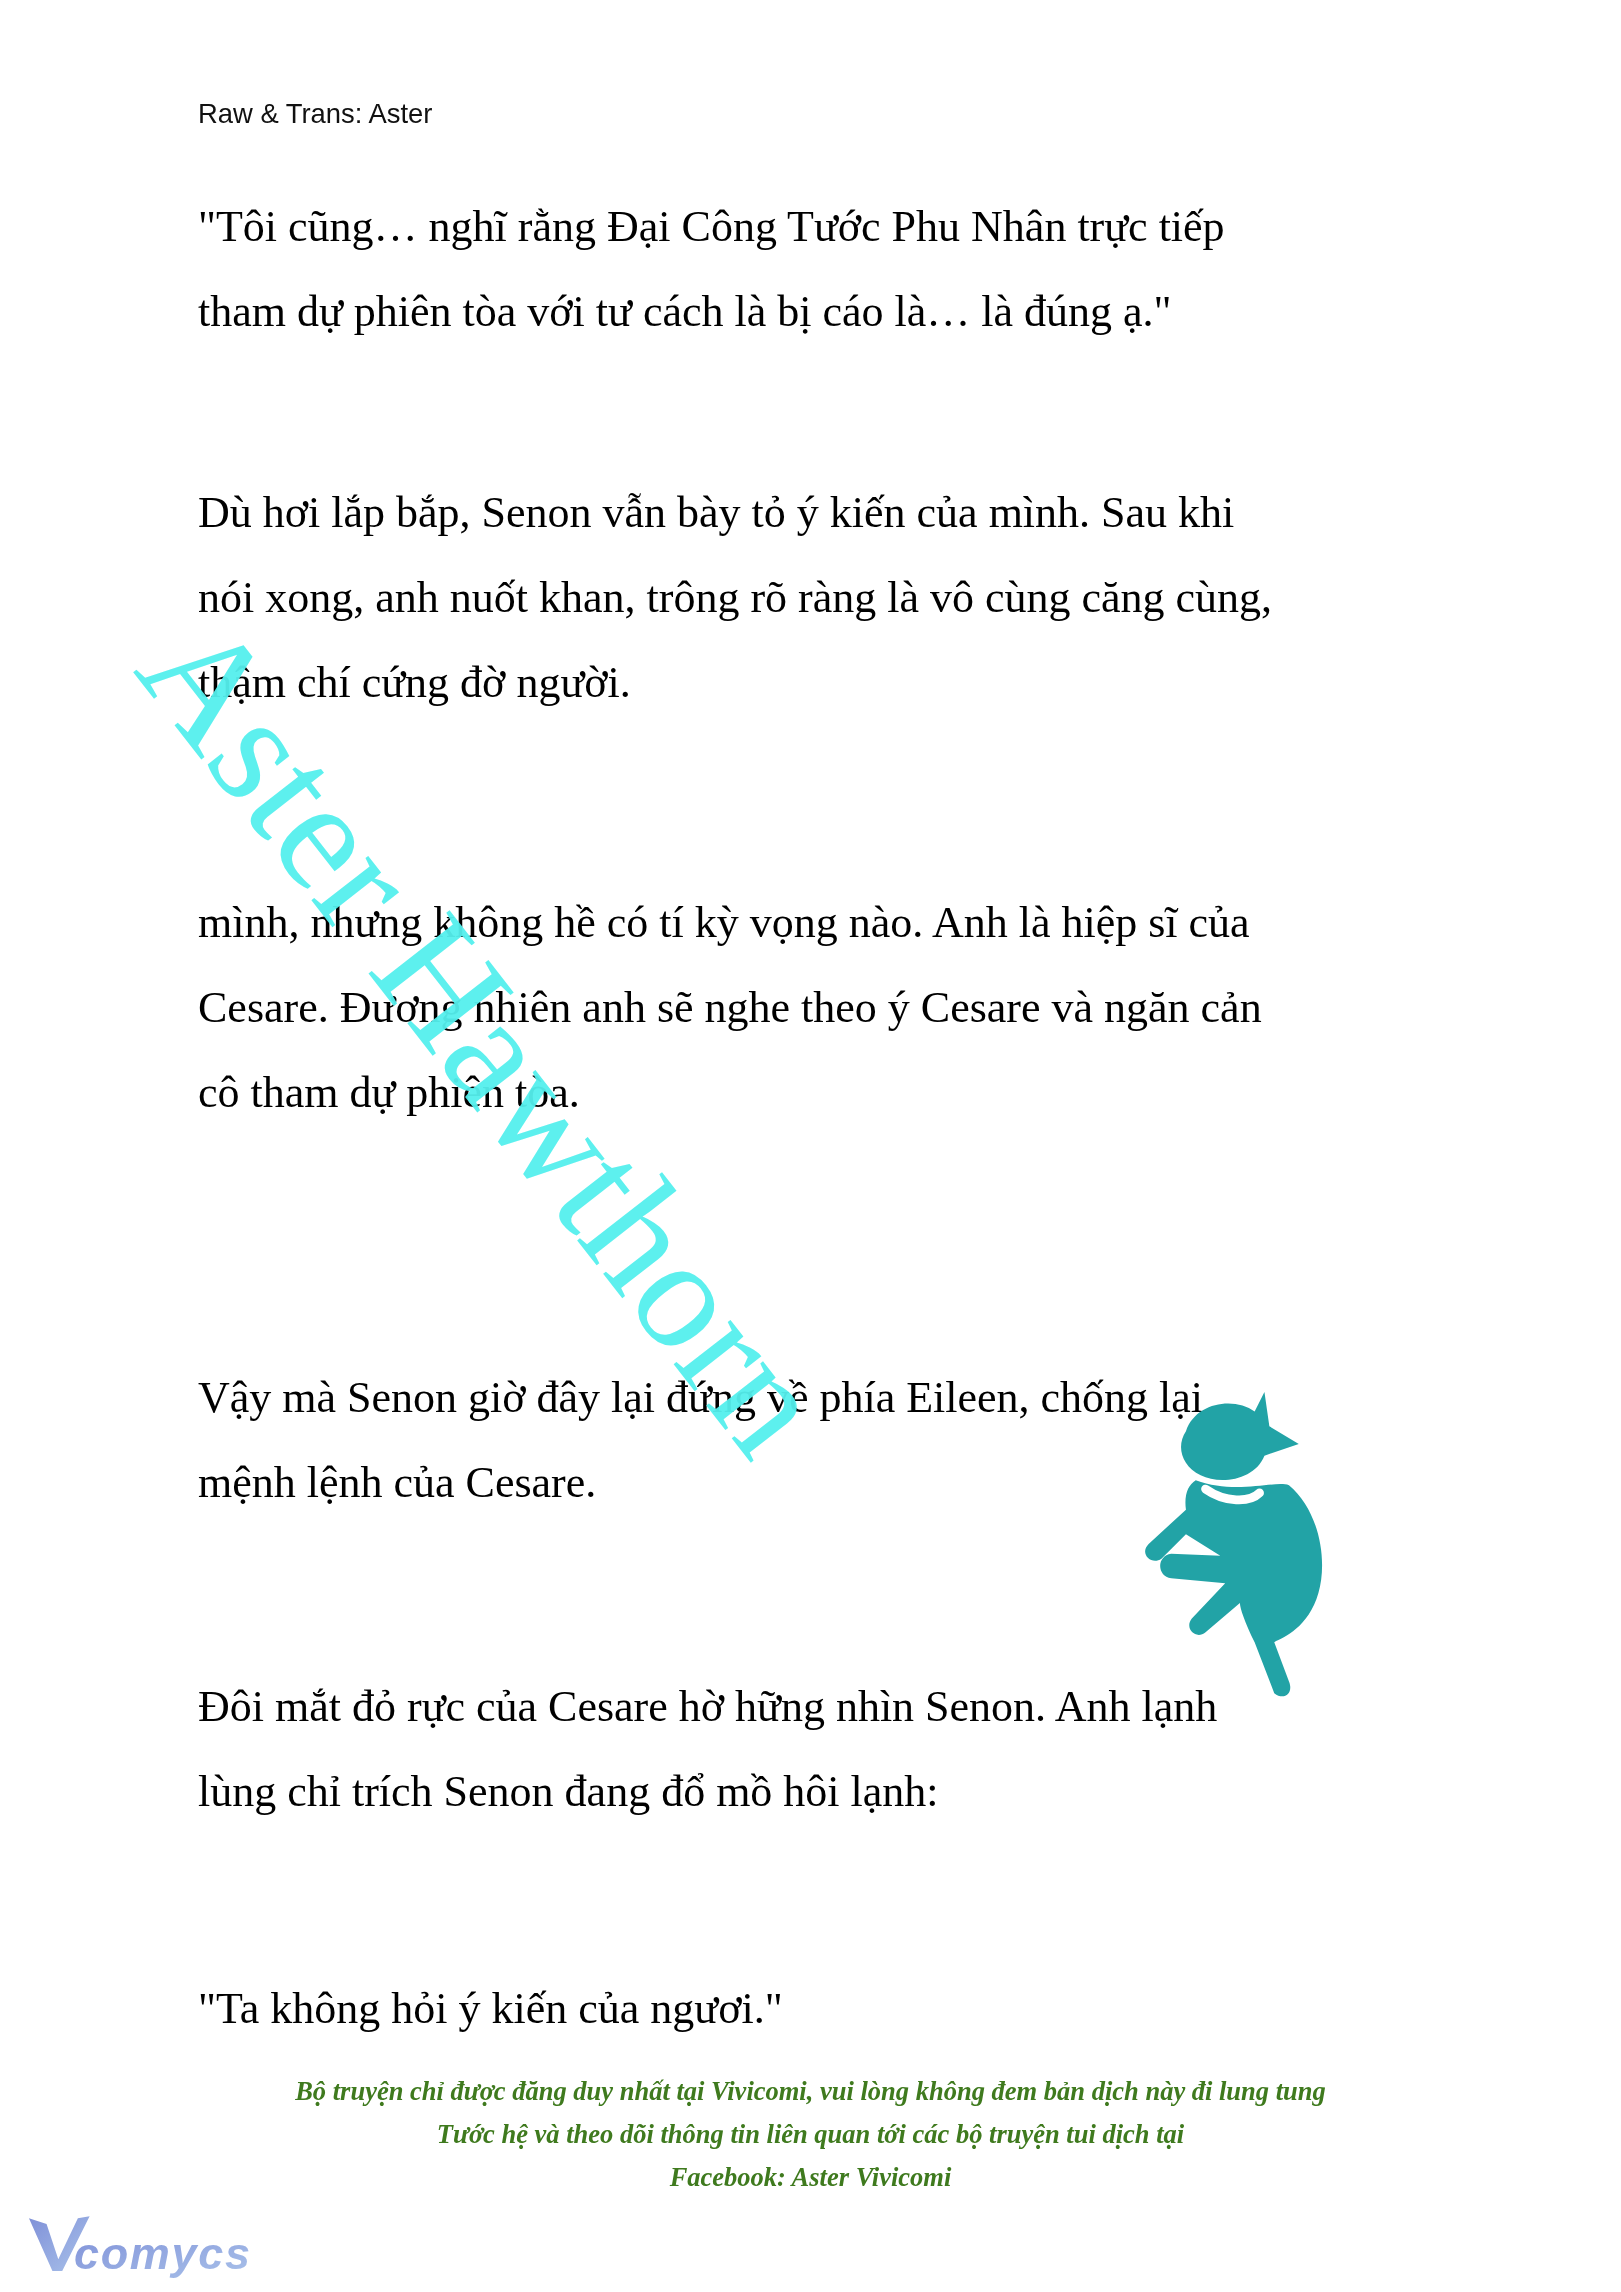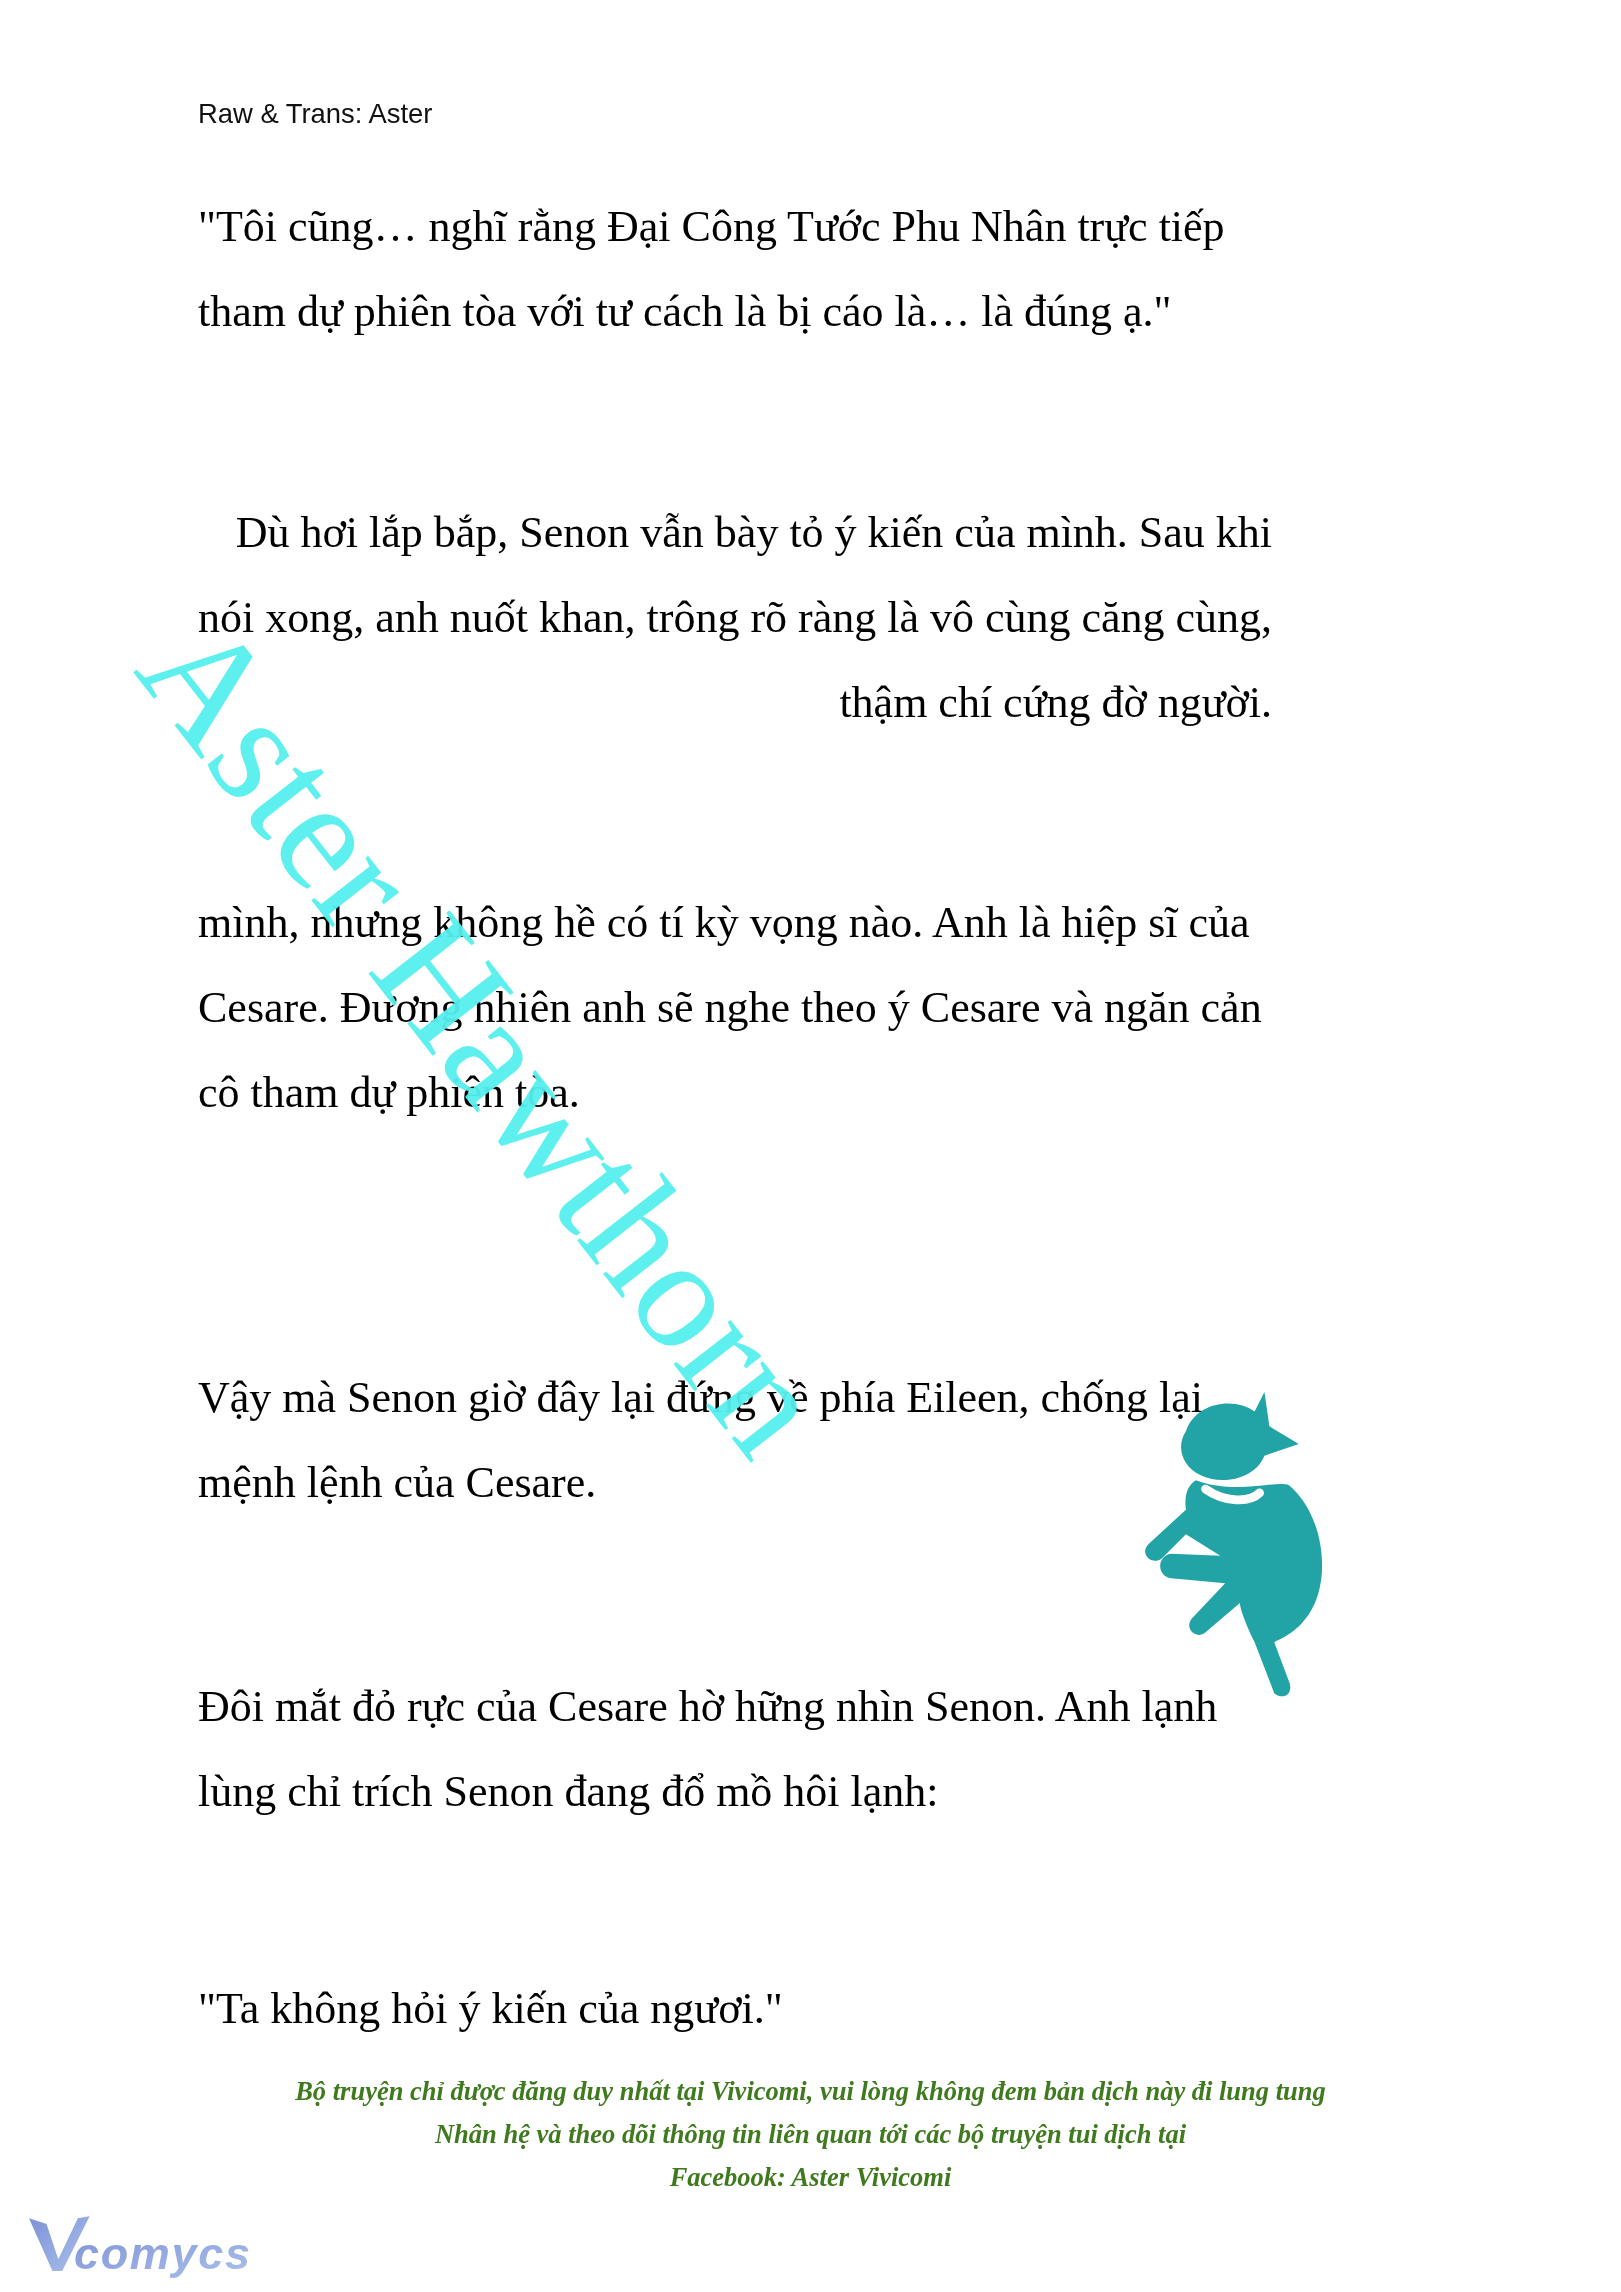--- a/index.html
+++ b/index.html
@@ -35,21 +35,21 @@
 
 <div class="page">
 
   <div class="header">Raw &amp; Trans: Aster</div>
 
   <div class="para" style="top:184px;">
     <span class="line">"Tôi cũng… nghĩ rằng Đại Công Tước Phu Nhân trực tiếp</span>
     <span class="line">tham dự phiên tòa với tư cách là bị cáo là… là đúng ạ."</span>
   </div>
 
-  <div class="para" style="top:490px;text-align:right;">
+  <div class="para" style="top:470px;">
     <span class="line">Dù hơi lắp bắp, Senon vẫn bày tỏ ý kiến của mình. Sau khi</span>
     <span class="line">nói xong, anh nuốt khan, trông rõ ràng là vô cùng căng cùng,</span>
     <span class="line">thậm chí cứng đờ người.</span>
   </div>
 
   <div class="para" style="top:880px;">
     <span class="line">mình, nhưng không hề có tí kỳ vọng nào. Anh là hiệp sĩ của</span>
     <span class="line">Cesare. Đương nhiên anh sẽ nghe theo ý Cesare và ngăn cản</span>
     <span class="line">cô tham dự phiên tòa.</span>
   </div>
@@ -73,21 +73,21 @@
   <svg class="cat" viewBox="0 0 220 320">
     <g fill="#22a3a6">
       <path d="M60 45 C70 15 110 10 130 25 L140 5 L145 40 L175 58 L140 70 C130 95 95 100 75 90 C55 80 50 60 60 45 Z"></path>
       <path d="M70 95 C110 110 150 95 165 100 C195 125 205 175 195 210 C185 245 160 255 150 260 L165 300 C170 312 160 320 150 312 L130 260 C120 240 115 225 115 220 L80 250 C70 258 58 246 66 236 L100 200 L45 195 C30 193 30 172 45 170 L95 172 L60 150 L35 175 C25 182 12 170 22 160 L60 125 C58 110 62 100 70 95 Z"></path>
     </g>
     <path d="M80 104 C100 118 125 118 135 108" stroke="#ffffff" stroke-width="9" fill="none" stroke-linecap="round"></path>
   </svg>
 
   <div class="footer" style="top:2070px;">
     <span class="fline">Bộ truyện chỉ được đăng duy nhất tại Vivicomi, vui lòng không đem bản dịch này đi lung tung</span>
-    <span class="fline">Nhân hệ và theo dõi thông tin liên quan tới các bộ truyện tui dịch tại</span>
+    <span class="fline">Tước hệ và theo dõi thông tin liên quan tới các bộ truyện tui dịch tại</span>
     <span class="fline">Facebook: Aster Vivicomi</span>
   </div>
 
   <svg class="logo" viewBox="0 0 230 75">
     <defs>
       <linearGradient id="lg" x1="0" y1="0" x2="1" y2="1">
         <stop offset="0" stop-color="#7f90d8"></stop>
         <stop offset="1" stop-color="#a9c2ea"></stop>
       </linearGradient>
     </defs>

